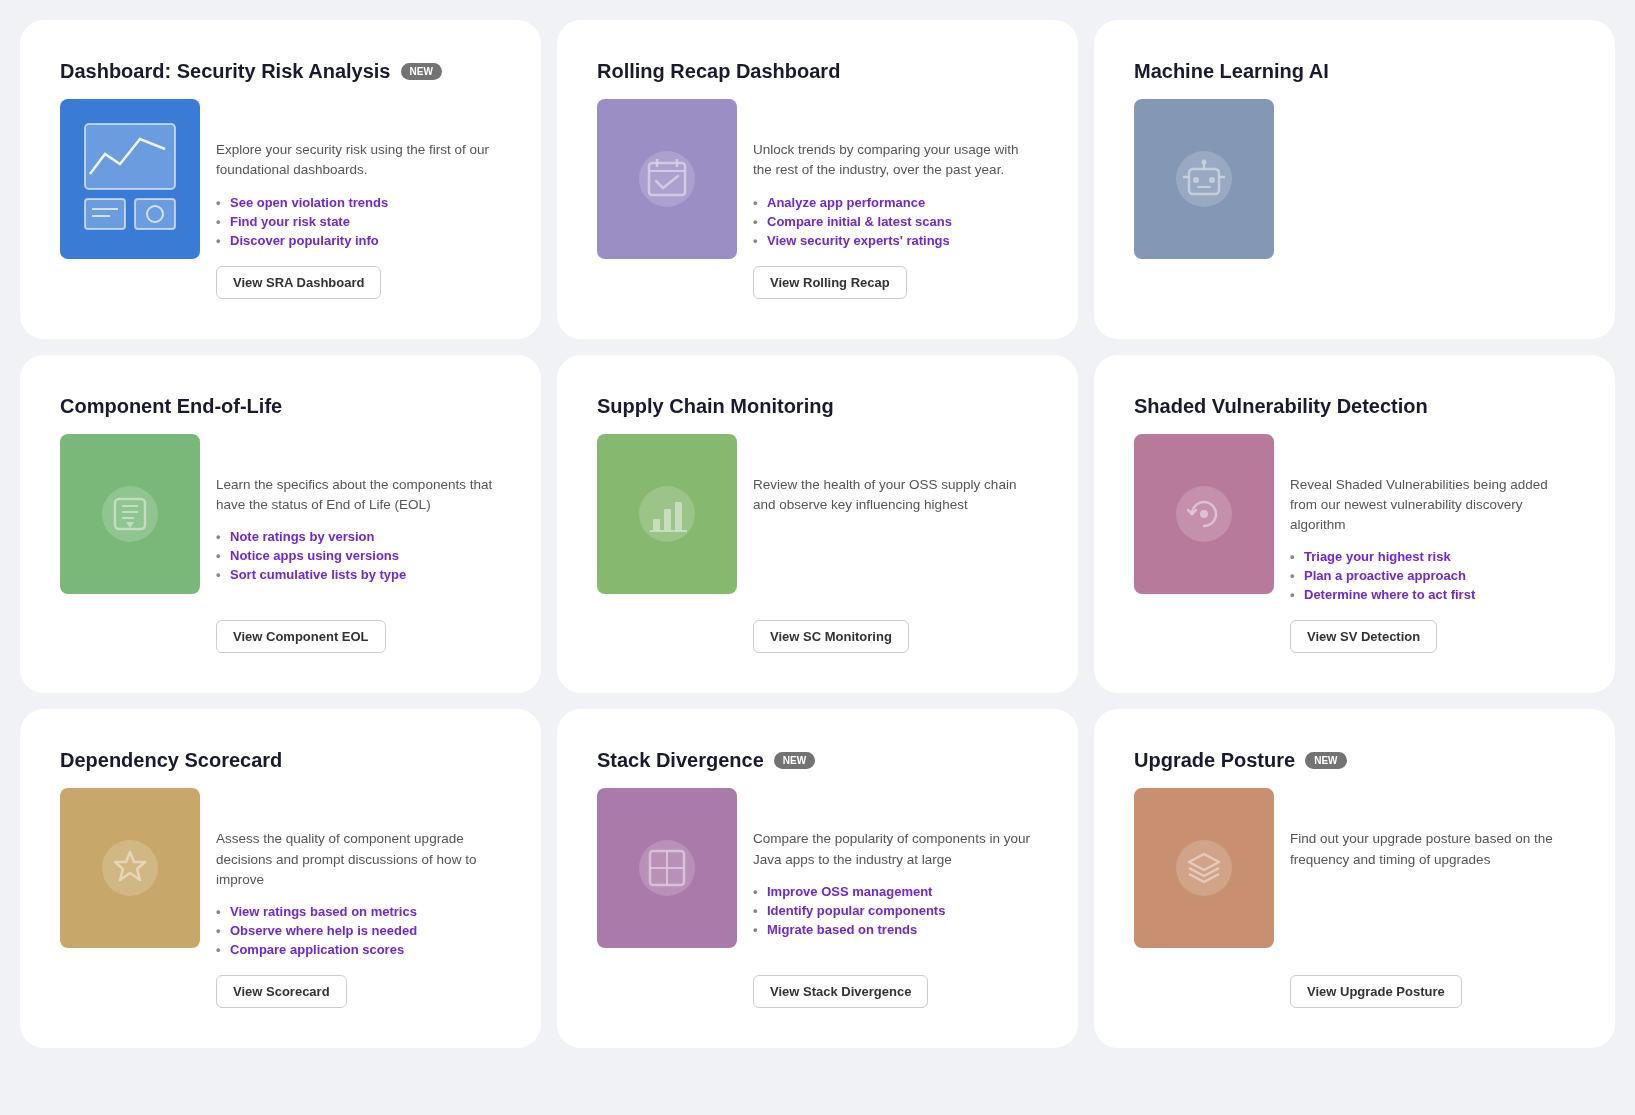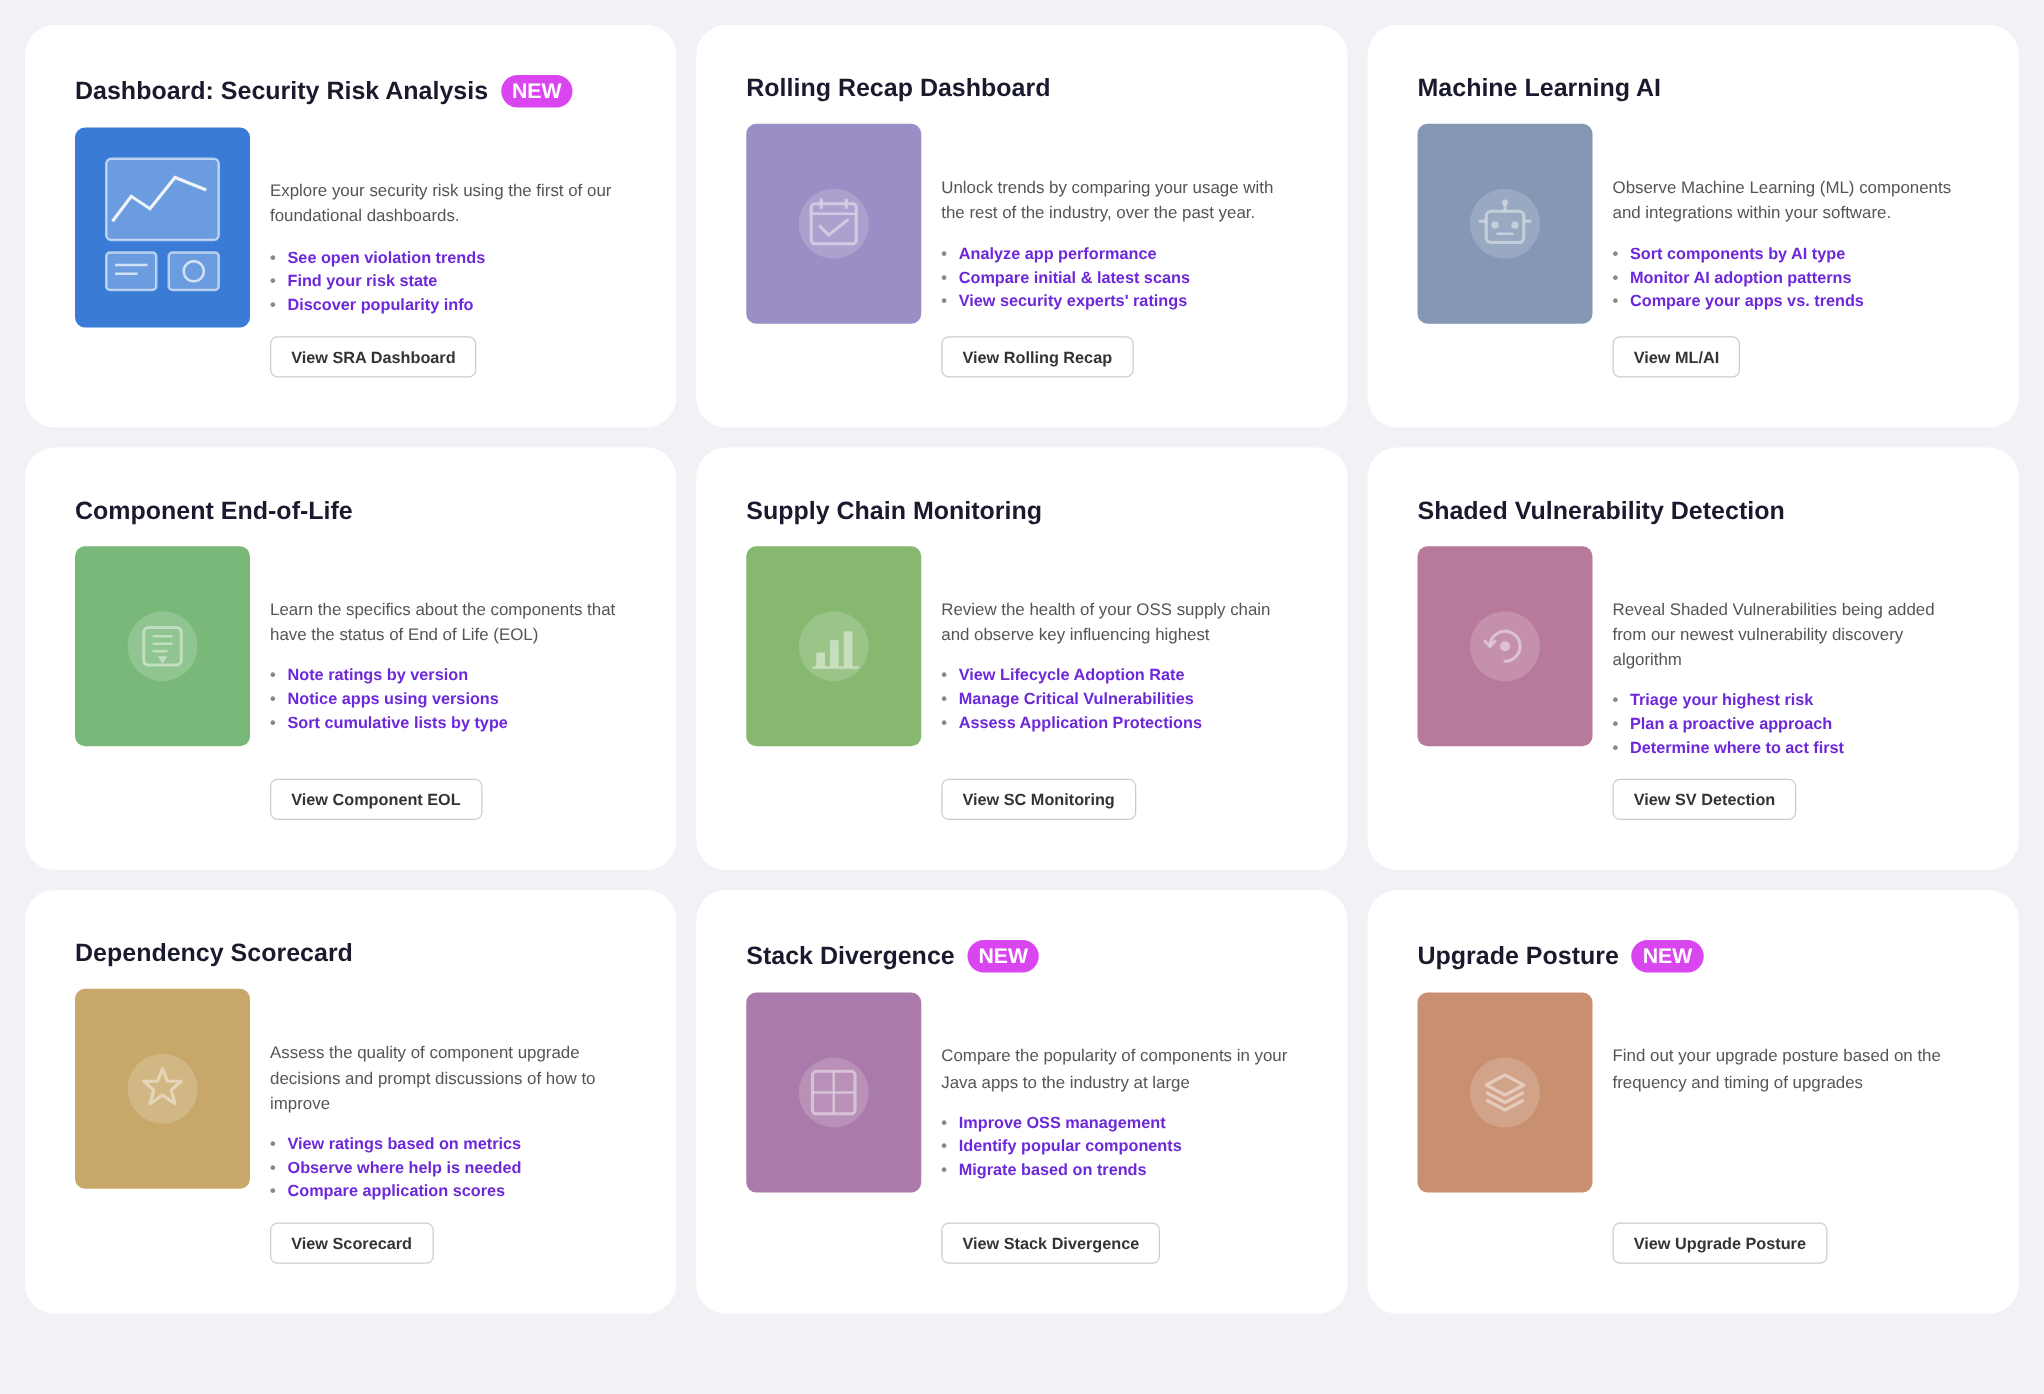--- a/index.html
+++ b/index.html
@@ -27,23 +27,23 @@
       align-items: center;
       gap: 10px;
       margin-bottom: 16px;
     }
     .card-title {
       font-size: 20px;
       font-weight: 700;
       color: #1a1a2e;
     }
     .badge-new {
-      background: #d946ef;
+      background: #737373;
       color: #fff;
-      font-size: 17px;
+      font-size: 10px;
       font-weight: 700;
       padding: 3px 9px;
       border-radius: 20px;
     }
     .card-body {
       display: flex;
       gap: 16px;
       flex: 1;
     }
     .card-image {
@@ -195,29 +195,20 @@
       <rect x="15" y="20" width="30" height="25" rx="4" fill="none" stroke="rgba(255,255,255,0.85)" stroke-width="2.5"></rect>
       <circle cx="22" cy="31" r="3" fill="rgba(255,255,255,0.85)"></circle>
       <circle cx="38" cy="31" r="3" fill="rgba(255,255,255,0.85)"></circle>
       <line x1="24" y1="38" x2="36" y2="38" stroke="rgba(255,255,255,0.85)" stroke-width="2" stroke-linecap="round"></line>
       <line x1="30" y1="14" x2="30" y2="20" stroke="rgba(255,255,255,0.85)" stroke-width="2.5"></line>
       <circle cx="30" cy="13" r="2.5" fill="rgba(255,255,255,0.85)"></circle>
       <line x1="9" y1="28" x2="15" y2="28" stroke="rgba(255,255,255,0.85)" stroke-width="2.5"></line>
       <line x1="45" y1="28" x2="51" y2="28" stroke="rgba(255,255,255,0.85)" stroke-width="2.5"></line>
     </svg>
         </div>
-      <div class="card-content">
-        <p class="card-description">Observe Machine Learning (ML) components and integrations within your software.</p>
-        <ul class="card-list">
-          <li>Sort components by AI type</li>
-            <li>Monitor AI adoption patterns</li>
-            <li>Compare your apps vs. trends</li>
-        </ul>
-        <button class="card-btn">View ML/AI</button>
-      </div>
     </div>
   </div>
     <div class="card">
 
     <div class="card-header">
       <span class="card-title">Component End-of-Life</span>
 
     </div>
 
     <div class="card-body">
@@ -254,25 +245,20 @@
           <svg width="60" height="60" viewBox="0 0 60 60" fill="none" xmlns="http://www.w3.org/2000/svg">
       <circle cx="30" cy="30" r="28" fill="rgba(255,255,255,0.28)"></circle>
       <rect x="16" y="35" width="7" height="12" rx="1" fill="rgba(255,255,255,0.85)"></rect>
       <rect x="27" y="25" width="7" height="22" rx="1" fill="rgba(255,255,255,0.85)"></rect>
       <rect x="38" y="18" width="7" height="29" rx="1" fill="rgba(255,255,255,0.85)"></rect>
       <line x1="13" y1="47" x2="50" y2="47" stroke="rgba(255,255,255,0.85)" stroke-width="2"></line>
     </svg>
         </div>
       <div class="card-content">
         <p class="card-description">Review the health of your OSS supply chain and observe key influencing highest</p>
-        <ul class="card-list">
-          <li>View Lifecycle Adoption Rate</li>
-            <li>Manage Critical Vulnerabilities</li>
-            <li>Assess Application Protections</li>
-        </ul>
         <button class="card-btn">View SC Monitoring</button>
       </div>
     </div>
   </div>
     <div class="card">
 
     <div class="card-header">
       <span class="card-title">Shaded Vulnerability Detection</span>
 
     </div>

